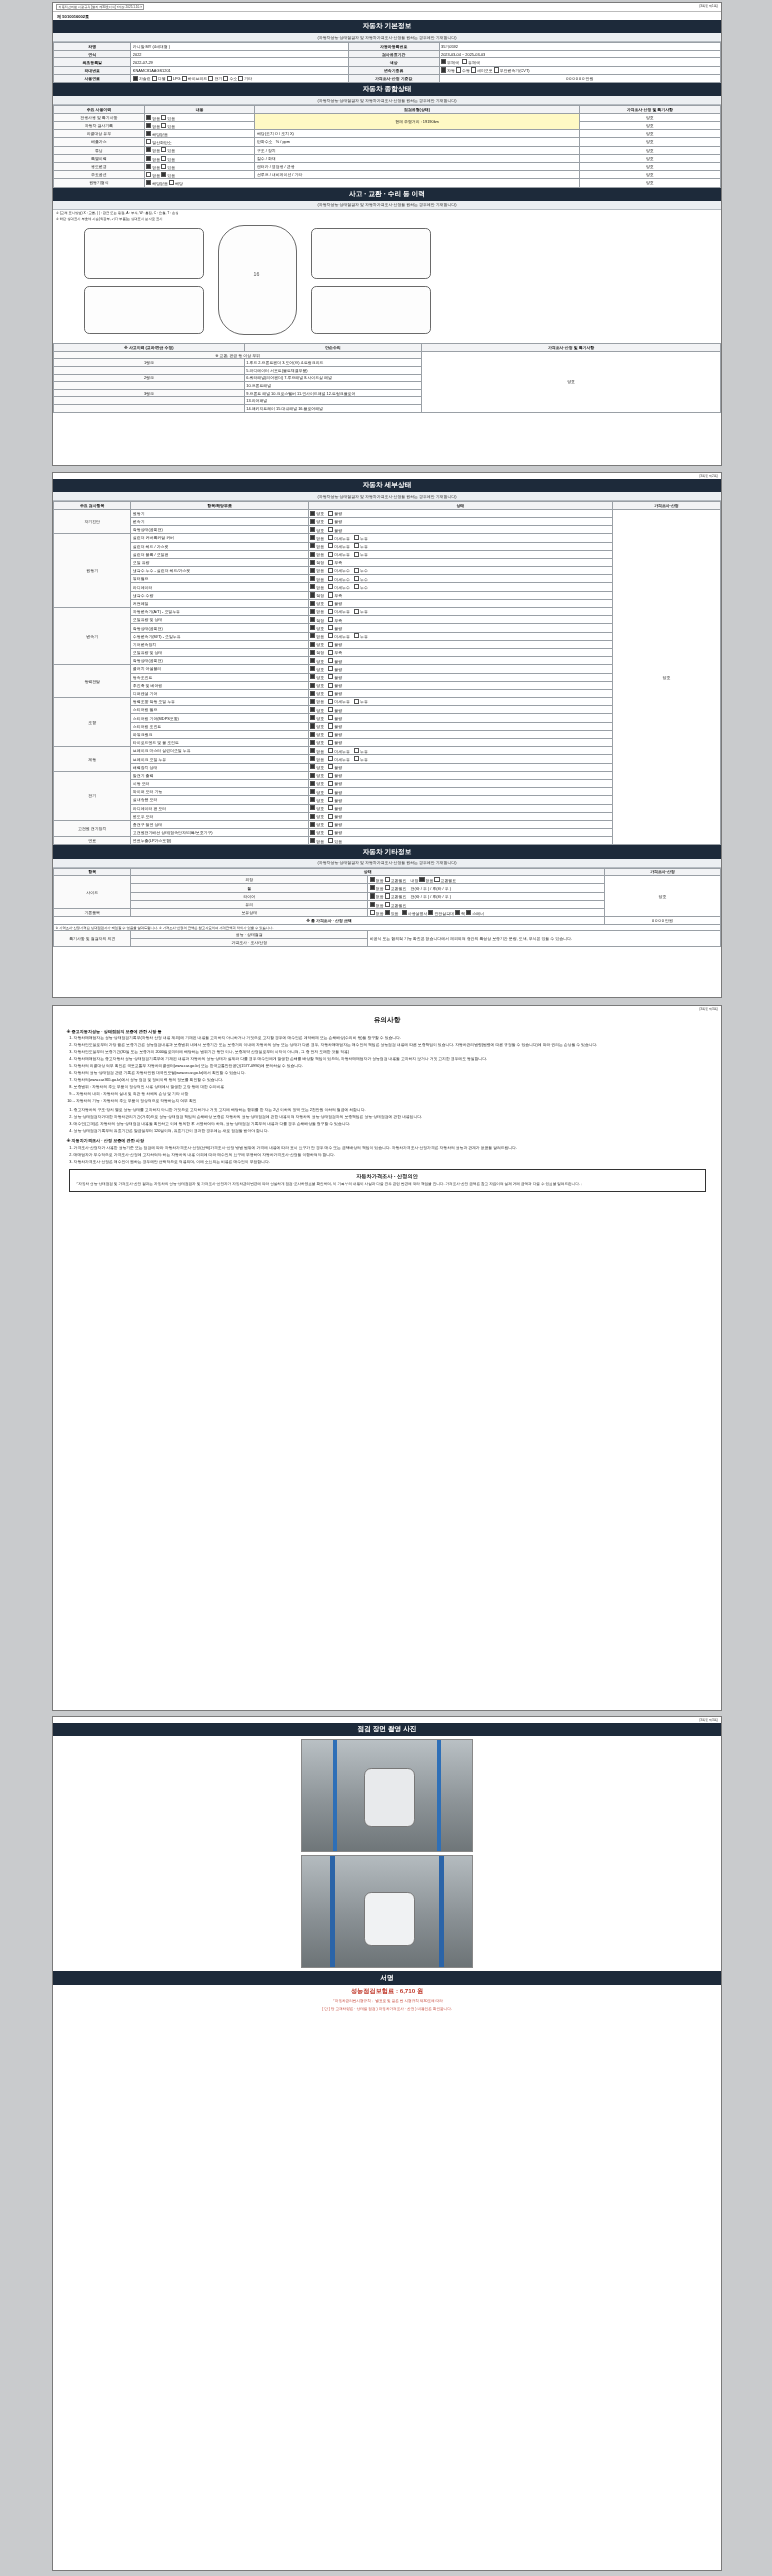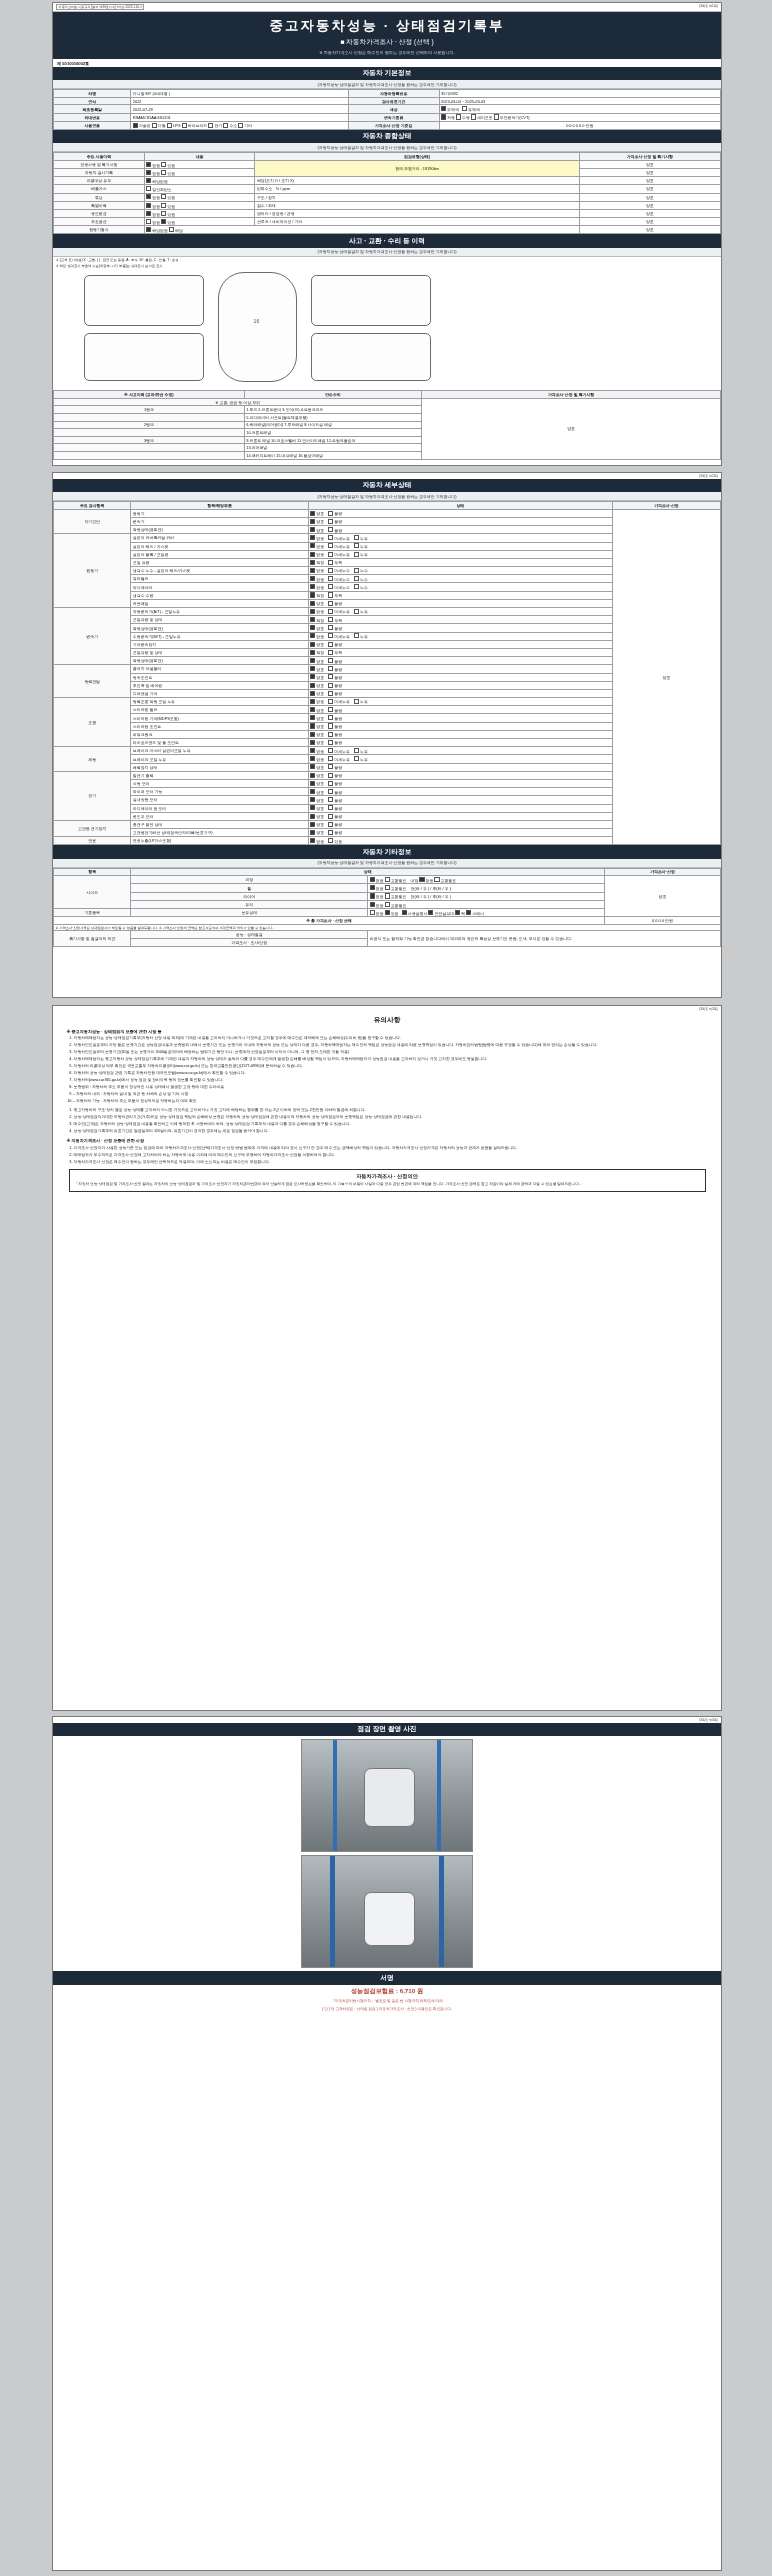--- a/index.html
+++ b/index.html
@@ -42,25 +42,20 @@
 </head>
 <body>
 
 <div id="page">
 
   <div class="sheet" style="left:52px;top:2.1px;width:670px;height:464px;">
     <div class="topline">
       <span class="box">자동차관리법 시행규칙 [별지 제30호서식] &lt;개정 2025.1.10.&gt;</span>
       <span>(3쪽중 제1쪽)</span>
     </div>
-    <div class="hdrbar">
-      <div class="t1">중고자동차성능 · 상태점검기록부</div>
-      <div class="t2">■ 자동차가격조사 · 산정 (선택 )</div>
-      <div class="t3">※ 자동차가격조사·산정은 매수인이 원하는 경우에만 선택하여 사용합니다.</div>
-    </div>
     <div class="docno">제 5010016002호</div>
 
     <div class="secbar">자동차 기본정보</div>
     <div class="secsub">(자동차성능·상태점검자 및 자동차가격조사·산정을 원하는 경우에만 기재합니다)</div>
     <table>
       <tbody>
           <tr>
         <td class="lbl" style="width:11%">차명</td>
         <td style="width:32%">카니발 MY (4세대형 )</td>
         <td class="lbl" style="width:13%">자동차등록번호</td>

